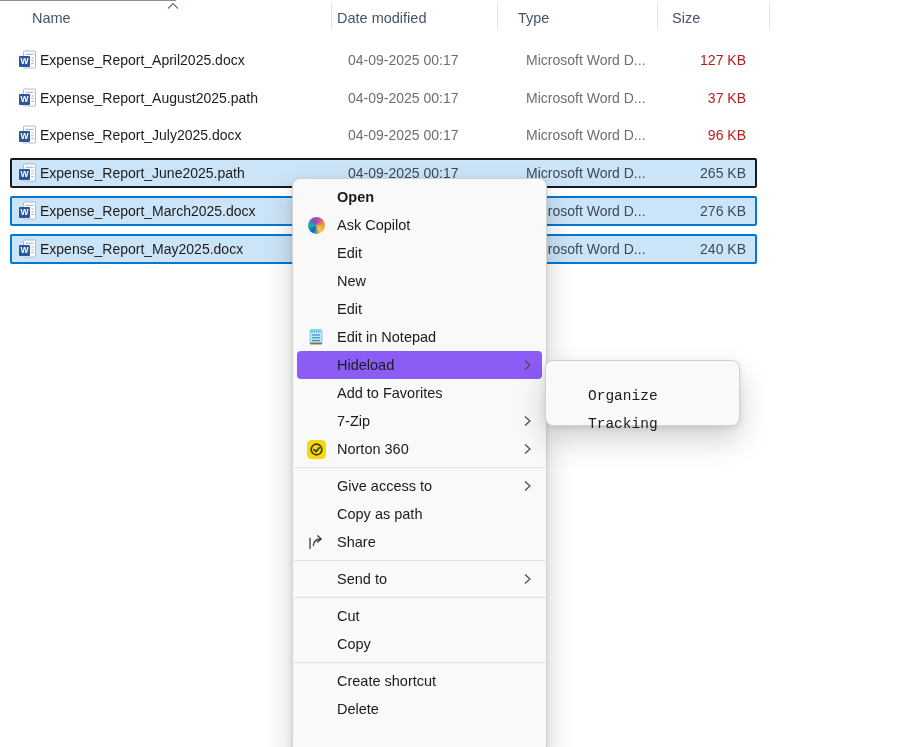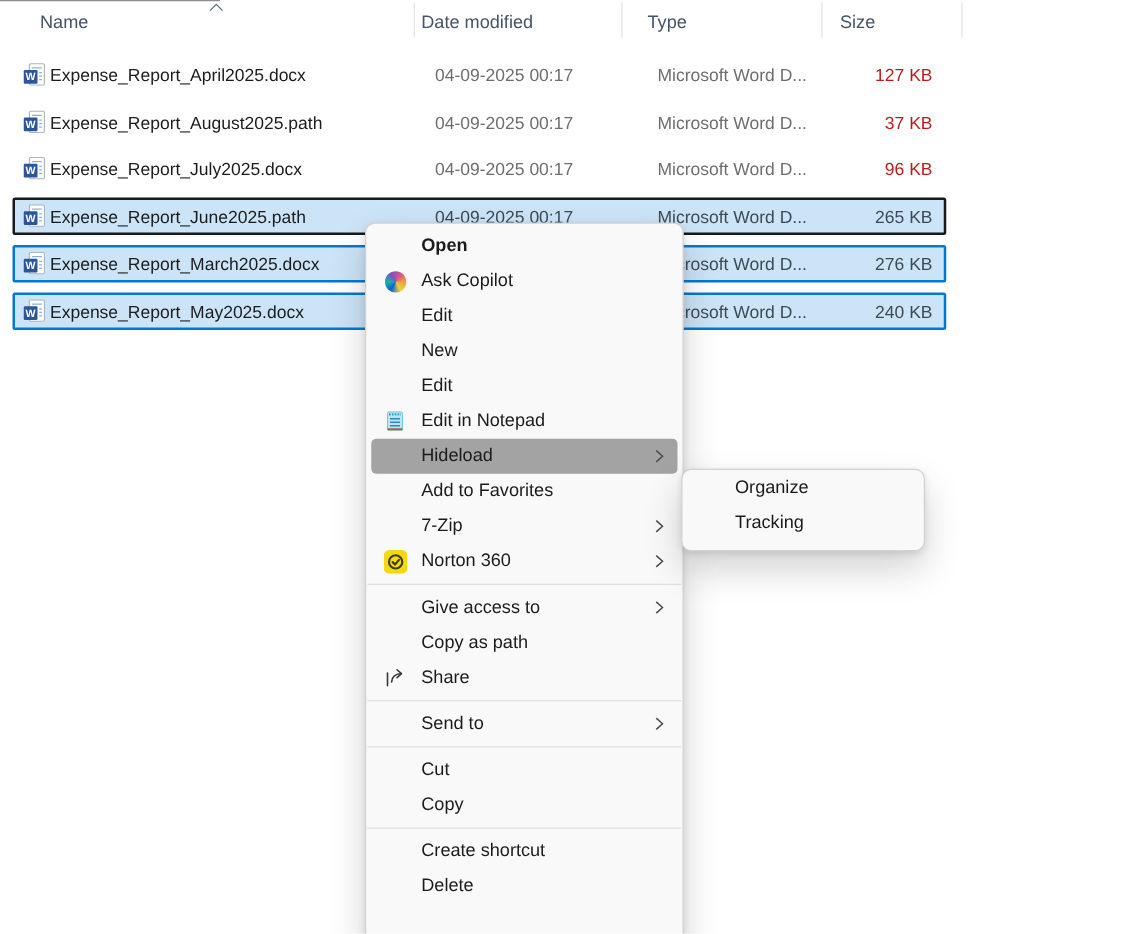--- a/index.html
+++ b/index.html
@@ -26,26 +26,26 @@
   .file-type{left:514px;color:#6e6e6e;max-width:140px;overflow:hidden;}
   .file-size{right:9px;color:#b91c1c;}
   .row.selected .file-date,.row.selected .file-type,.row.selected .file-size{color:#3d4a56;}
   
   .menu-panel{
     position:absolute;background:#f9f9f9;border:1px solid #d2d2d2;border-radius:8px;
     box-shadow:0 14px 30px rgba(0,0,0,.18), 0 2px 6px rgba(0,0,0,.10);
     box-sizing:border-box;z-index:10;
   }
   #context-menu{left:292px;top:178px;width:255px;height:580px;padding-top:4px;}
-  #submenu{left:545px;top:375px;width:195px;height:66px;padding-top:0;z-index:11;}
+  #submenu{left:545px;top:360px;width:195px;height:66px;padding-top:21px;z-index:11;font-family:Liberation Mono, monospace;}
   .menu-item{
     height:28px;display:flex;align-items:center;margin:0 4px;padding:0 10px 0 9px;
     border-radius:4px;font-size:14.5px;color:#1b1b1b;cursor:default;white-space:nowrap;
   }
-  .menu-item.highlighted{background:#a3a3a3;}
+  .menu-item.highlighted{background:#8b5cf6;}
   .menu-item .icon-slot{width:20px;height:20px;margin-right:11px;flex:0 0 20px;
     display:flex;align-items:center;justify-content:center;}
   .menu-item .menu-label{flex:0 1 auto;}
   .menu-item.bold .menu-label{font-weight:bold;}
   .menu-item .arrow{margin-left:auto;display:flex;align-items:center;}
   .menu-sep{height:1px;background:#e0e0e0;margin:4px 1px;}
   #submenu .menu-item{padding-left:7px;}
   .copilot-swirl{width:17px;height:17px;border-radius:50%;
     background:conic-gradient(from 210deg,#0b63ce,#18b1a4,#7b52c7,#d94f8f,#e8a33d,#f3ce42,#0b63ce);}
 </style>

